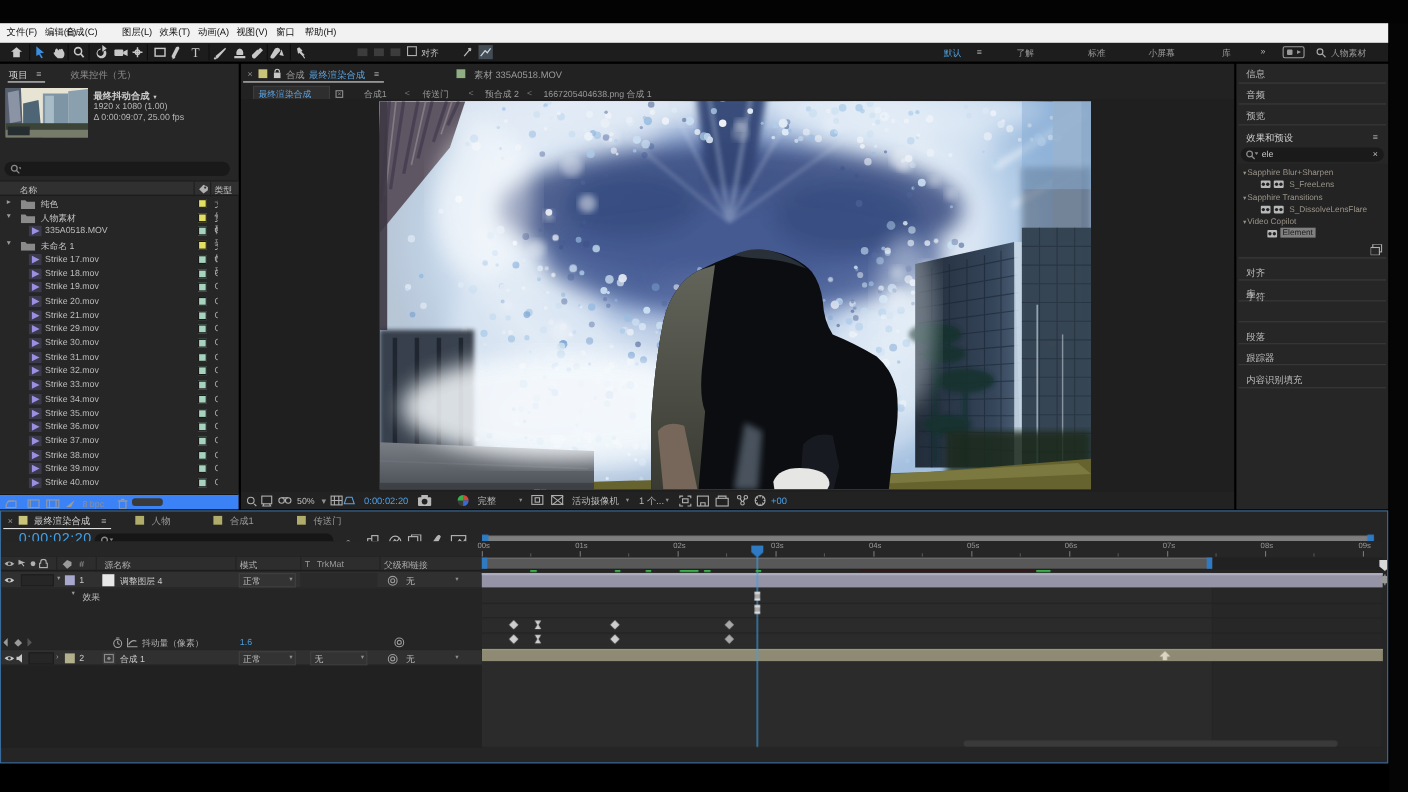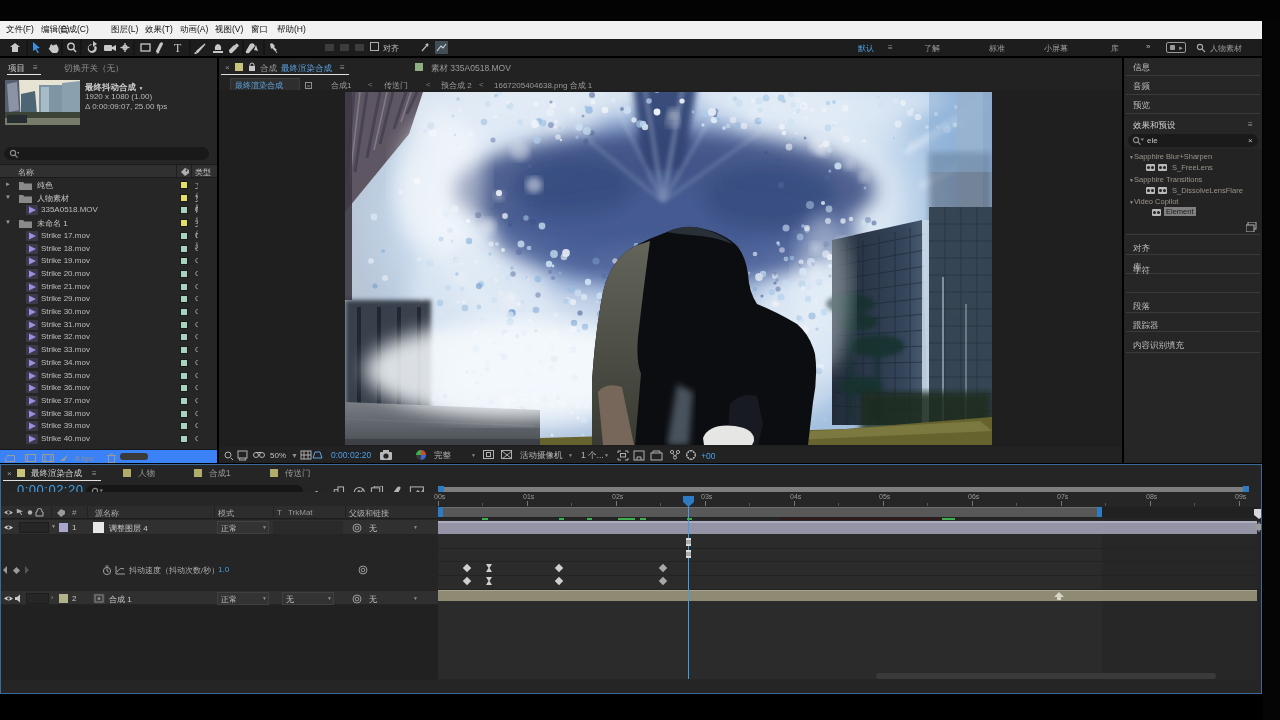--- a/index.html
+++ b/index.html
@@ -85,21 +85,21 @@
       <circle cx="4" cy="4" r="2.6" fill="none" stroke="#a8a8a8" stroke-width="1.1"></circle>
       <line x1="6" y1="6" x2="9" y2="9" stroke="#a8a8a8" stroke-width="1.1"></line>
     </svg>
 <span class="ab txt" style="left:1210px;top:4px;color:#9a9a9a">人物素材</span>
 </div>
 
 <div id="leftpanel" class="ab" style="left:0;top:58px;width:217px;height:405px;background:#262626;overflow:hidden">
   <span class="ab" style="left:8px;top:5px;font-size:8.5px;color:#d6d6d6">项目</span>
   <span class="ab" style="left:33px;top:5px;font-size:8px;color:#9a9a9a">≡</span>
   <div class="ab" style="left:7px;top:16px;width:34px;height:1px;background:#e8e8e8"></div>
-  <span class="ab" style="left:64px;top:5px;font-size:8.5px;color:#8f8f8f">切换开关（无）</span>
+  <span class="ab" style="left:64px;top:5px;font-size:8.5px;color:#8f8f8f">效果控件（无）</span>
   <svg class="ab" style="left:5px;top:22px" width="75" height="45" viewBox="0 0 75 45">
     <rect width="75" height="45" fill="#e8e4d4"></rect>
     <polygon points="0,0 14,0 16,45 0,45" fill="#57606e"></polygon>
     <polygon points="2,4 12,2 14,30 4,32" fill="#8a94a4"></polygon>
     <polygon points="16,45 16,14 30,11 33,45" fill="#4e6575"></polygon>
     <rect x="34" y="5" width="23" height="40" fill="#7e95a5"></rect>
     <rect x="36" y="7" width="8" height="36" fill="#a8bcc8"></rect>
     <polygon points="57,45 57,3 75,1 75,45" fill="#8aa0ae"></polygon>
     <rect x="0" y="32" width="75" height="13" fill="#3c4438"></rect>
     <rect x="0" y="38" width="75" height="7" fill="#777b6a"></rect>
@@ -1356,36 +1356,40 @@
           <span class="ab" style="left:44px;top:2px;font-size:5px;color:#8f8f8f">▼</span>
         </div>
     <div class="ab" style="left:272px;top:1px;width:70px;height:13px;background:#2a2a2a"></div>
     <svg class="ab" style="left:351px;top:3px" width="10" height="10">
           <circle cx="5" cy="5" r="4" fill="none" stroke="#9a9a9a"></circle>
           <circle cx="5" cy="5" r="1.8" fill="none" stroke="#9a9a9a"></circle>
         </svg>
     <span class="ab" style="left:368px;top:3px;font-size:8px;color:#c0c0c0">无</span>
     <span class="ab" style="left:412px;top:4px;font-size:5px;color:#8f8f8f">▼</span>
   </div>
-  <div class="ab" style="left:0;top:43px;width:437px;height:14px">
+  <div class="ab" style="left:0;top:16px;width:437px;height:13px">
+    <span class="ab" style="left:63px;top:1px;font-size:5px;color:#9a9a9a">▼</span>
+    <span class="ab" style="left:74px;top:1px;font-size:8px;color:#b8b8b8">效果</span>
+  </div>
+  <div class="ab" style="left:0;top:57px;width:437px;height:14px">
     <svg class="ab" style="left:2px;top:3px" width="30" height="8">
           <path d="M4 0 L0 4 L4 8 Z" fill="#9a9a9a"></path>
           <rect x="11" y="2" width="5" height="5" transform="rotate(45 13.5 4.5)" fill="#9a9a9a"></rect>
           <path d="M22 0 L26 4 L22 8 Z" fill="#555"></path>
         </svg>
     <svg class="ab" style="left:101px;top:2px" width="10" height="10">
           <circle cx="5" cy="6" r="3.6" fill="none" stroke="#a0a0a0"></circle>
           <path d="M5 6 V3.4 M5 6 l1.8 1 M3.5 1 h3" stroke="#a0a0a0" fill="none"></path>
         </svg>
     <svg class="ab" style="left:114px;top:2px" width="11" height="10">
           <path d="M1 1 v8 h9" stroke="#a0a0a0" fill="none"></path>
           <path d="M2 7 q3-5 7-3" stroke="#a0a0a0" fill="none"></path>
         </svg>
-    <span class="ab" style="left:128px;top:2px;font-size:8px;color:#b0b0b0">抖动速度（抖动次数/秒）</span>
-    <span class="ab" style="left:217px;top:2px;font-size:8px;color:#4a9fe0">1.0</span>
+    <span class="ab" style="left:128px;top:2px;font-size:8px;color:#b0b0b0">抖动量（像素）</span>
+    <span class="ab" style="left:217px;top:2px;font-size:8px;color:#4a9fe0">1.6</span>
     <svg class="ab" style="left:357px;top:2px" width="10" height="10">
           <circle cx="5" cy="5" r="4" fill="none" stroke="#9a9a9a"></circle>
           <circle cx="5" cy="5" r="1.8" fill="none" stroke="#9a9a9a"></circle>
         </svg>
   </div>
   <div class="ab" style="left:0;top:70px;width:437px;height:15px;background:#303030;border-top:1px solid #242424;border-bottom:1px solid #242424">
     <svg class="ab" style="left:3px;top:4px" width="9" height="7">
           <path d="M0 3.5 q4-4 9 0 q-4 4-9 0" fill="#c8c8c8"></path>
           <circle cx="4.5" cy="3.5" r="1.3" fill="#303030"></circle>
         </svg>

